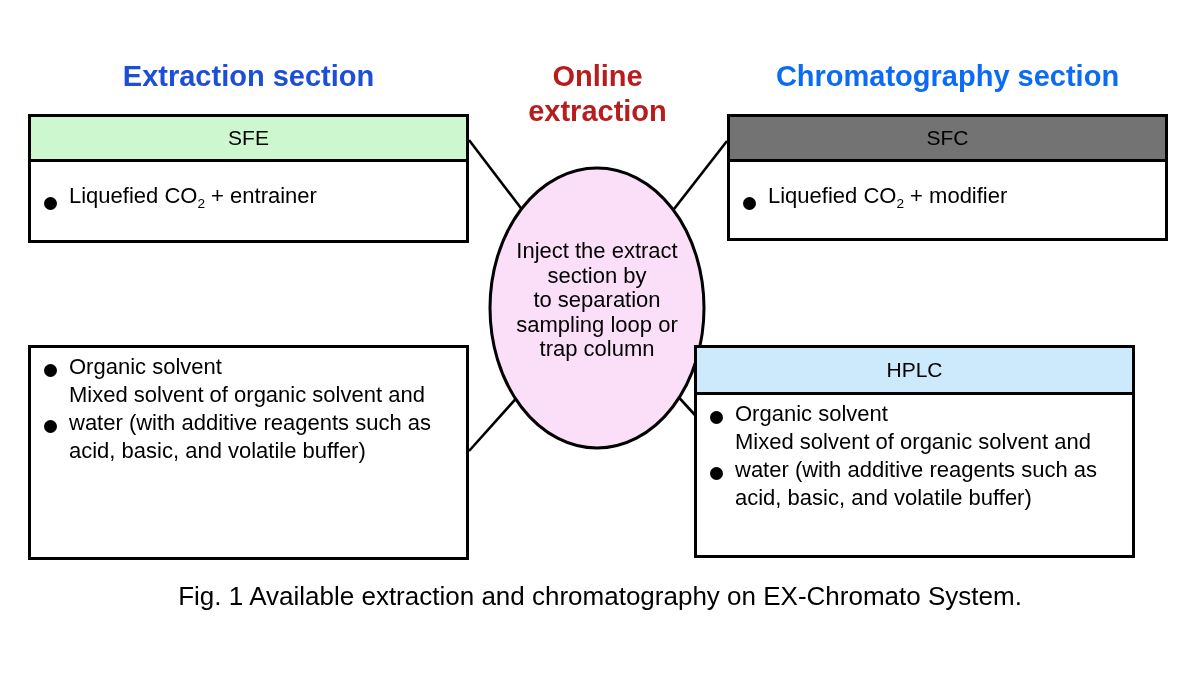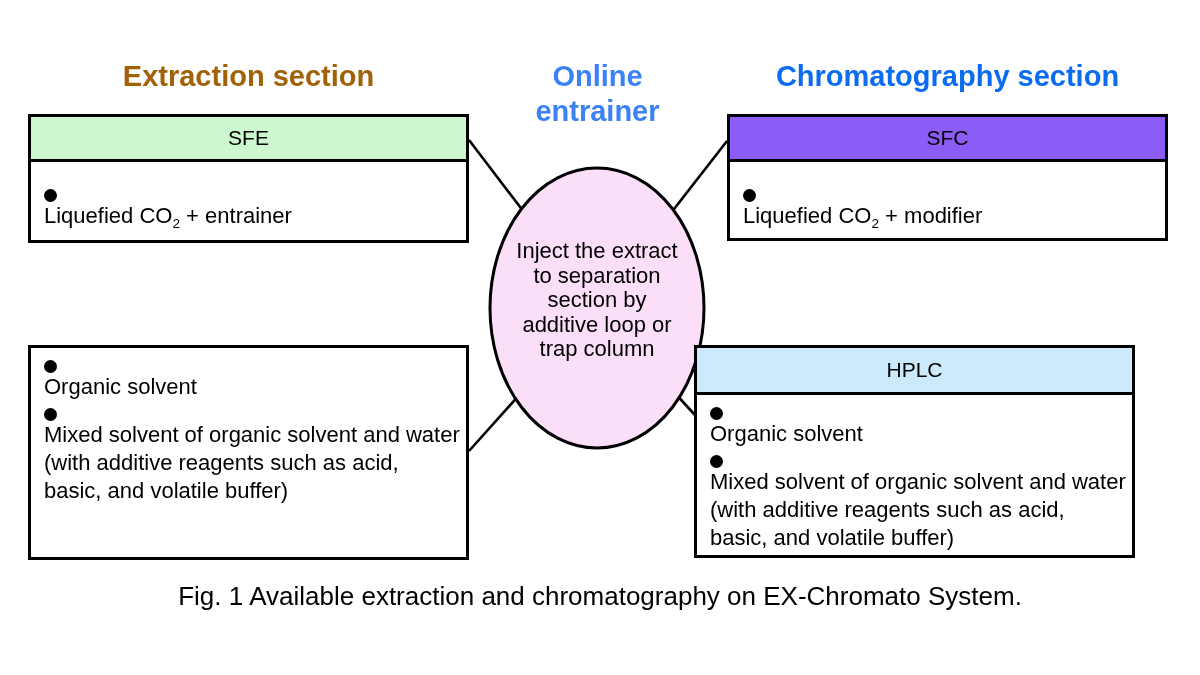--- a/index.html
+++ b/index.html
@@ -37,21 +37,21 @@
   .box-header {
     height: 45px; line-height: 42px;
     border-bottom: 3px solid #000000;
     text-align: center; font-size: 21px;
   }
   .box-solvent .box-header, .box-hplc .box-header { height: 47px; line-height: 44px; }
 
   .box-body { padding: 5px 6px 0 13px; }
   .box-sfe .box-body, .box-sfc .box-body { padding-top: 20px; }
 
-  .bullet-item { display: flex; align-items: flex-start; font-size: 22px; line-height: 28px; flex-direction: column; }
+  .bullet-item { display: flex; align-items: center; font-size: 22px; line-height: 28px; }
   .dot {
     flex: none; width: 13px; height: 13px; border-radius: 50%;
     background: #000000; margin: 7px 12px 0 0;
   }
   .btext { flex: 1; }
   .btext sub { font-size: 0.62em; }
 
   .ellipse-label {
     position: absolute; z-index: 2;
     left: 497px; top: 239px; width: 200px;
@@ -72,41 +72,41 @@
 <div class="canvas">
 
   <svg class="svg-layer" width="1200" height="675" viewBox="0 0 1200 675" aria-hidden="true">
     <line x1="469" y1="140" x2="597" y2="308"></line>
     <line x1="727" y1="141" x2="597" y2="308"></line>
     <line x1="469" y1="451" x2="597" y2="308"></line>
     <line x1="727" y1="450" x2="597" y2="308"></line>
     <ellipse cx="597" cy="308" rx="107" ry="140" stroke="#000000" stroke-width="3" fill="#FBDEF8"></ellipse>
   </svg>
 
-  <div class="heading h-ext" style="color: #a16207;">Extraction section</div>
+  <div class="heading h-ext" style="color: #1d4ed8;">Extraction section</div>
 
-  <div class="heading h-onl" style="color: #3b82f6;">
+  <div class="heading h-onl" style="color: #b91c1c;">
     <div>Online</div>
-    <div>entrainer</div>
+    <div>extraction</div>
   </div>
 
   <div class="heading h-chr" style="color: rgb(11, 108, 243);">Chromatography section</div>
 
   <div class="box box-sfe">
     <div class="box-header" style="background-color: rgb(205, 247, 206);">SFE</div>
     <div class="box-body">
       <div class="bullet-item">
         <span class="dot"></span>
         <span class="btext"><span>Liquefied CO</span><sub>2</sub><span> + entrainer</span></span>
       </div>
     </div>
   </div>
 
   <div class="box box-sfc">
-    <div class="box-header" style="background-color: #8b5cf6;">SFC</div>
+    <div class="box-header" style="background-color: #737373;">SFC</div>
     <div class="box-body">
       <div class="bullet-item">
         <span class="dot"></span>
         <span class="btext"><span>Liquefied CO</span><sub>2</sub><span> + modifier</span></span>
       </div>
     </div>
   </div>
 
   <div class="box box-solvent">
     <div class="box-body">
@@ -130,23 +130,23 @@
       </div>
       <div class="bullet-item">
         <span class="dot"></span>
         <span class="btext">Mixed solvent of organic solvent and water (with additive reagents such as acid, basic, and volatile buffer)</span>
       </div>
     </div>
   </div>
 
   <div class="ellipse-label">
     <div>Inject the extract</div>
+    <div>section by</div>
     <div>to separation</div>
-    <div>section by</div>
-    <div>additive loop or</div>
+    <div>sampling loop or</div>
     <div>trap column</div>
   </div>
 
   <div class="caption">
     <span class="caption-fig">Fig. 1</span><span>Available extraction and chromatography on EX-Chromato System.</span>
   </div>
 
 </div>
 
 </body></html>

